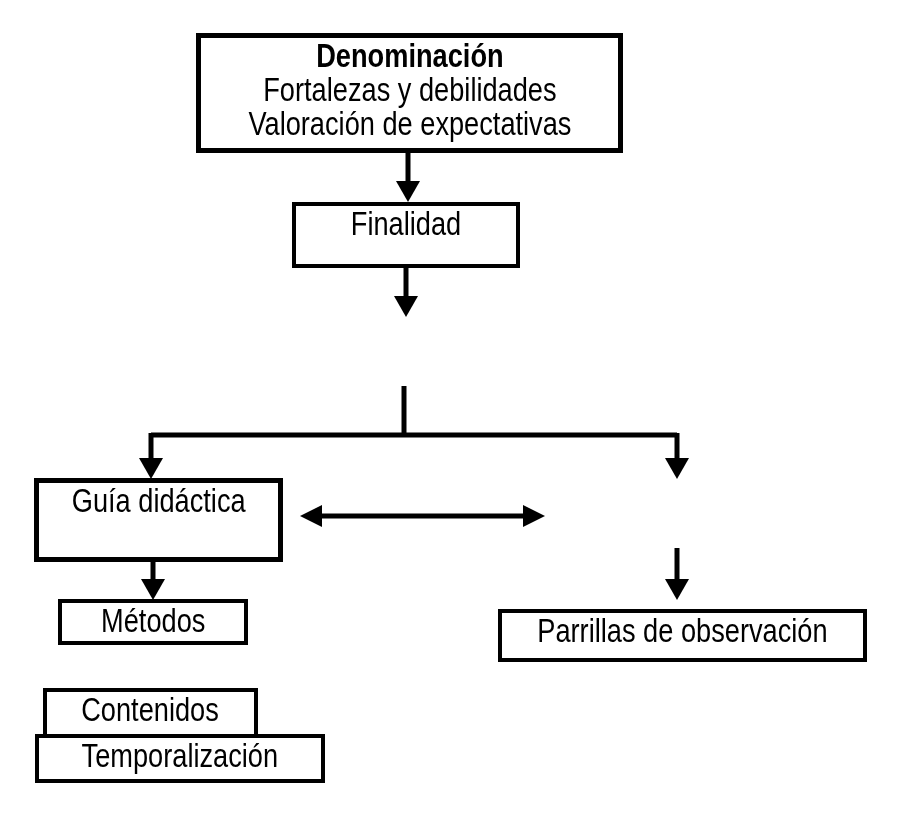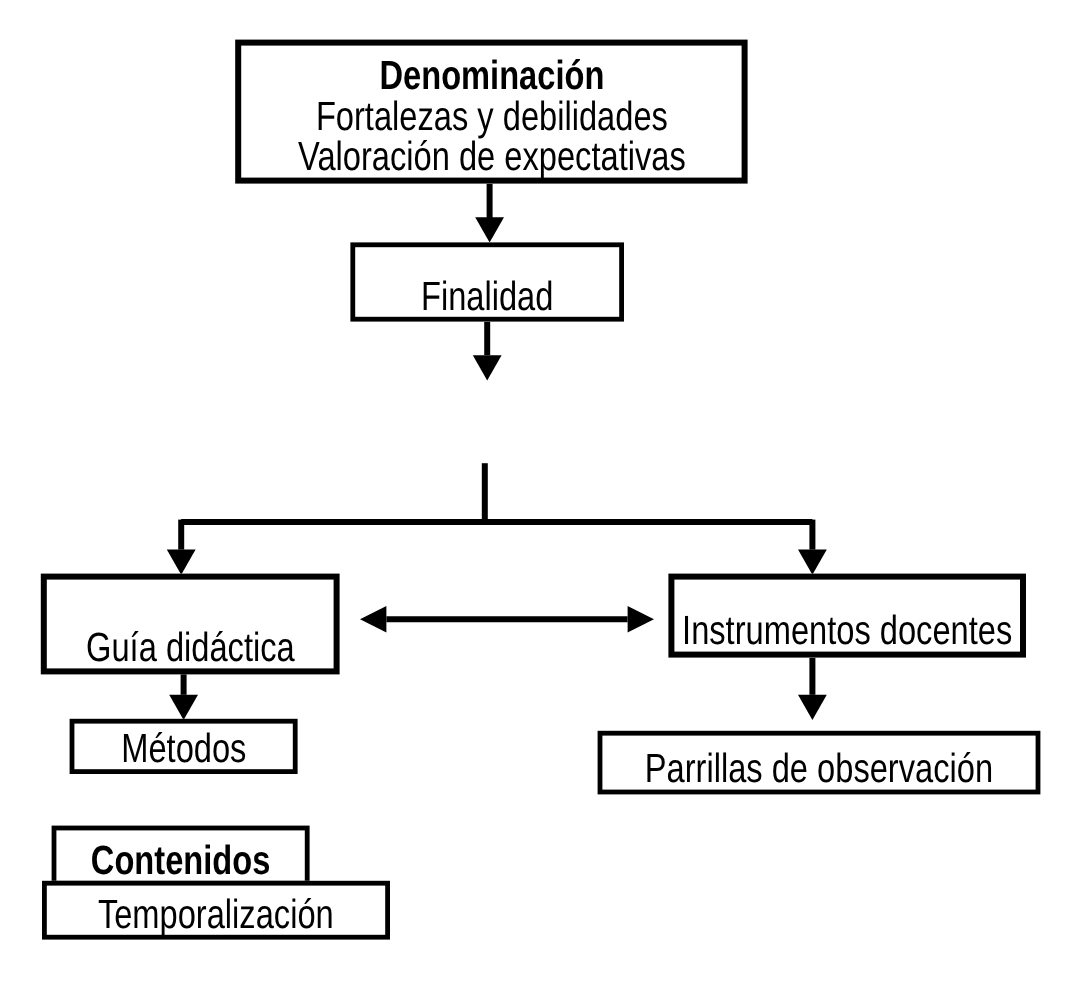--- a/index.html
+++ b/index.html
@@ -31,21 +31,21 @@
   .edges polygon {
     fill: #000000;
     stroke: none;
   }
   .node {
     position: absolute;
     box-sizing: border-box;
     background: #ffffff;
     border: 4px solid #000000;
     display: flex;
-    align-items: flex-end;
+    align-items: flex-start;
     justify-content: center;
     text-align: center;
   }
   .label {
     font-size: 34px;
     line-height: 34px;
     white-space: nowrap;
     transform: scaleX(0.8);
     transform-origin: center;
   }
@@ -53,21 +53,21 @@
     font-weight: 700;
   }
   
   #n-denominacion      { left: 196px; top:  33px; width: 427px; height: 120px; border-width: 5px; }
   #n-finalidad         { left: 292px; top: 202px; width: 228px; height:  66px; }
   #n-prologo           { left: 158px; top: 316px; width: 487px; height:  70px; }
   #n-guia-didactica    { left:  34px; top: 478px; width: 249px; height:  84px; border-width: 5px; }
   #n-instrumentos      { left: 557px; top: 478px; width: 298px; height:  70px; border-width: 5px; }
   #n-metodos           { left:  58px; top: 599px; width: 190px; height:  46px; }
   #n-agentes           { left:  43px; top: 641px; width: 215px; height:  51px; }
-  #n-contenidos        { left:  43px; top: 688px; width: 215px; height:  50px; font-weight: bold; }
+  #n-contenidos        { left:  43px; top: 688px; width: 215px; height:  50px; }
   #n-temporalizacion   { left:  35px; top: 734px; width: 290px; height:  49px; }
   #n-guias-entrevista  { left: 517px; top: 599px; width: 320px; height:  46px; }
   #n-parrillas         { left: 498px; top: 609px; width: 369px; height:  53px; }
 </style>
 </head>
 <body>
 
 <div class="diagram">
 
   <svg class="edges" viewBox="0 0 908 818" xmlns="http://www.w3.org/2000/svg">
@@ -112,23 +112,20 @@
 
   <div class="node" id="n-finalidad">
     <div class="label">Finalidad</div>
   </div>
 
 
   <div class="node" id="n-guia-didactica">
     <div class="label">Guía didáctica</div>
   </div>
 
-  <div class="node" id="n-instrumentos">
-    <div class="label">Instrumentos docentes</div>
-  </div>
 
   <div class="node" id="n-metodos">
     <div class="label">Métodos</div>
   </div>
 
 
   <div class="node" id="n-contenidos">
     <div class="label">Contenidos</div>
   </div>
 

